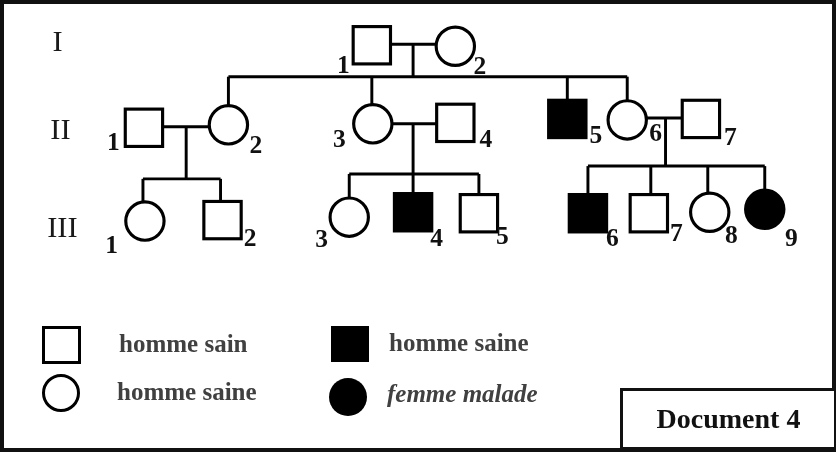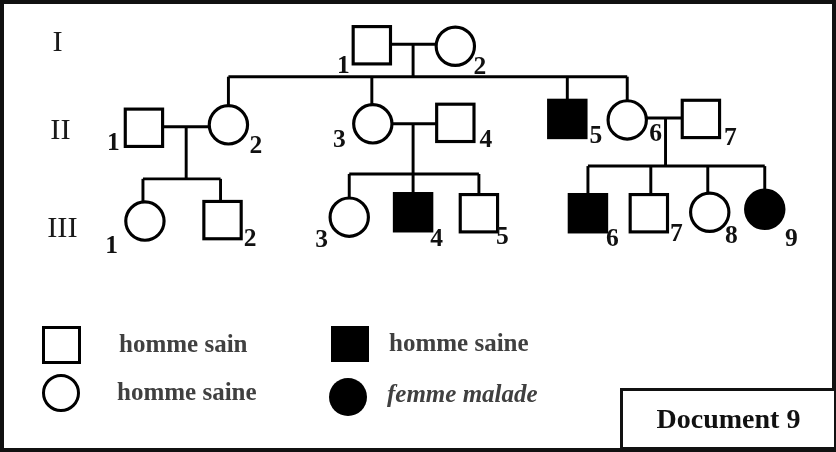--- a/index.html
+++ b/index.html
@@ -114,16 +114,16 @@
     <div class="lg-label lg-l2">homme saine</div>
 
     <div class="lg-swatch lg-fsq"></div>
     <div class="lg-label lg-l3">homme saine</div>
 
     <div class="lg-swatch lg-fci"></div>
     <div class="lg-label lg-l4">femme malade</div>
   </div>
 
   <div class="doc-box">
-    <span>Document 9</span>
+    <span>Document 4</span>
   </div>
 
 </div>
 
 </body></html>

